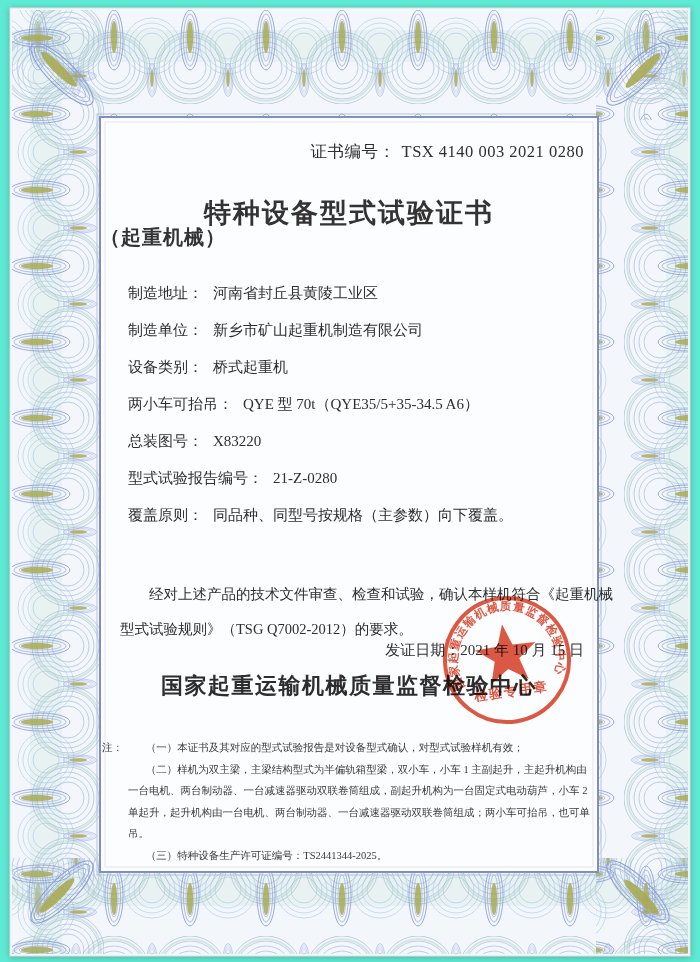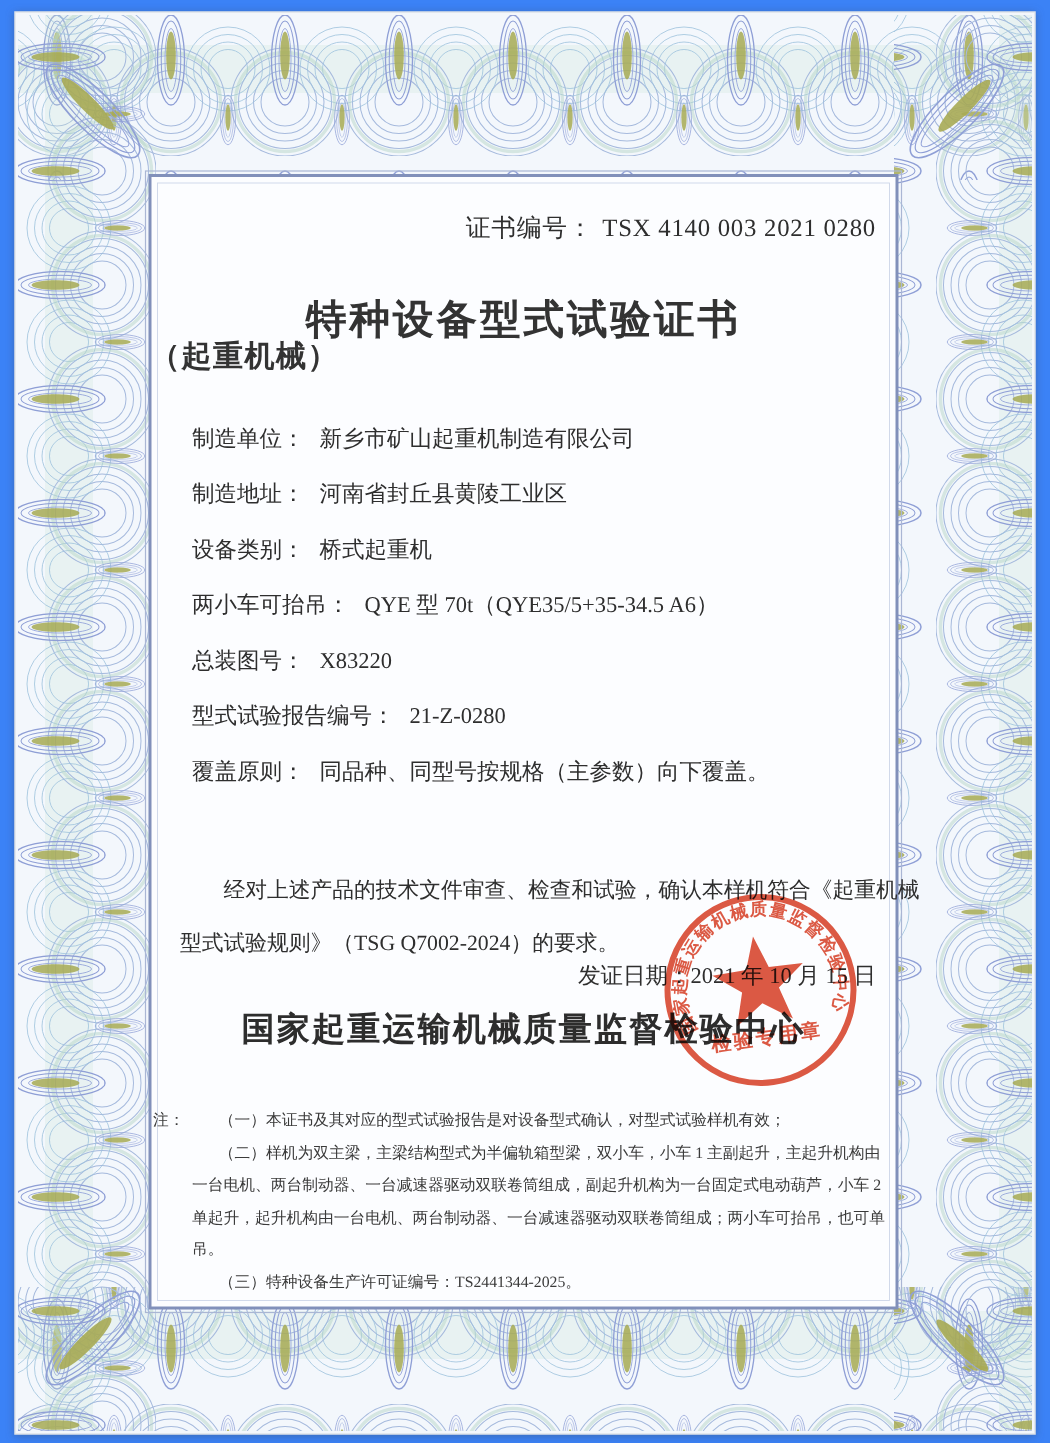--- a/index.html
+++ b/index.html
@@ -1,17 +1,17 @@
 <!DOCTYPE html>
 <html><head>
 <meta charset="utf-8">
 <style>
   html,body{margin:0;padding:0;}
   body{width:700px;height:962px;background:#f6f6f5;font-family:"Liberation Serif","DejaVu Serif",serif;}
-  .stage{position:relative;width:700px;height:962px;overflow:hidden;background:#3b82f6;}
+  .stage{position:relative;width:700px;height:962px;overflow:hidden;background:#5eead4;}
   .bg-svg{position:absolute;left:0;top:0;filter:drop-shadow(0 1px 3px rgba(60,60,60,.35));}
   .content{position:absolute;left:100px;top:117px;width:498px;height:755px;color:#2e2e2e;}
   .cert-line{position:absolute;top:24px;right:14px;font-size:16.5px;letter-spacing:.5px;white-space:nowrap;}
   .cert-line .num{margin-left:6px;}
   .doc-title{position:absolute;top:62px;left:0;width:100%;text-align:center;font-size:27px;font-weight:bold;letter-spacing:2px;color:#333;margin-top:16px;}
   .doc-subtitle{position:absolute;top:107px;left:0;width:100%;text-align:left;font-size:20px;font-weight:bold;letter-spacing:1px;color:#333;}
   .fields{position:absolute;top:166px;left:28px;right:14px;}
   .field-row{height:37px;line-height:20px;font-size:15px;white-space:nowrap;}
   .field-row .fvalue{margin-left:10px;}
   .conclusion{position:absolute;top:460px;left:20px;right:12px;font-size:14.5px;line-height:35px;color:#2e2e2e;}
@@ -116,45 +116,45 @@
 
     <div class="cert-line">
       <span>证书编号：</span><span class="num">TSX 4140 003 2021 0280</span>
     </div>
 
     <div class="doc-title">特种设备型式试验证书</div>
     <div class="doc-subtitle">（起重机械）</div>
 
     <div class="fields">
       <div class="field-row">
-        <span class="flabel">制造单位：</span><span class="fvalue">新乡市矿山起重机制造有限公司</span>
+        <span class="flabel">制造地址：</span><span class="fvalue">河南省封丘县黄陵工业区</span>
       </div>
       <div class="field-row">
-        <span class="flabel">制造地址：</span><span class="fvalue">河南省封丘县黄陵工业区</span>
+        <span class="flabel">制造单位：</span><span class="fvalue">新乡市矿山起重机制造有限公司</span>
       </div>
       <div class="field-row">
         <span class="flabel">设备类别：</span><span class="fvalue">桥式起重机</span>
       </div>
       <div class="field-row">
         <span class="flabel">两小车可抬吊：</span><span class="fvalue">QYE 型 70t（QYE35/5+35-34.5 A6）</span>
       </div>
       <div class="field-row">
         <span class="flabel">总装图号：</span><span class="fvalue">X83220</span>
       </div>
       <div class="field-row">
         <span class="flabel">型式试验报告编号：</span><span class="fvalue">21-Z-0280</span>
       </div>
       <div class="field-row">
         <span class="flabel">覆盖原则：</span><span class="fvalue">同品种、同型号按规格（主参数）向下覆盖。</span>
       </div>
     </div>
 
     <div class="conclusion">
       <div class="l1">经对上述产品的技术文件审查、检查和试验，确认本样机符合《起重机械</div>
-      <div class="l2">型式试验规则》（TSG Q7002-2024）的要求。</div>
+      <div class="l2">型式试验规则》（TSG Q7002-2012）的要求。</div>
     </div>
 
     <div class="issue-date">发证日期：2021 年 10 月 15 日</div>
 
     <div class="org-name">国家起重运输机械质量监督检验中心</div>
 
     <div class="notes">
       <span class="notes-label">注：</span>
       <div class="notes-items">
         <p>（一）本证书及其对应的型式试验报告是对设备型式确认，对型式试验样机有效；</p>

